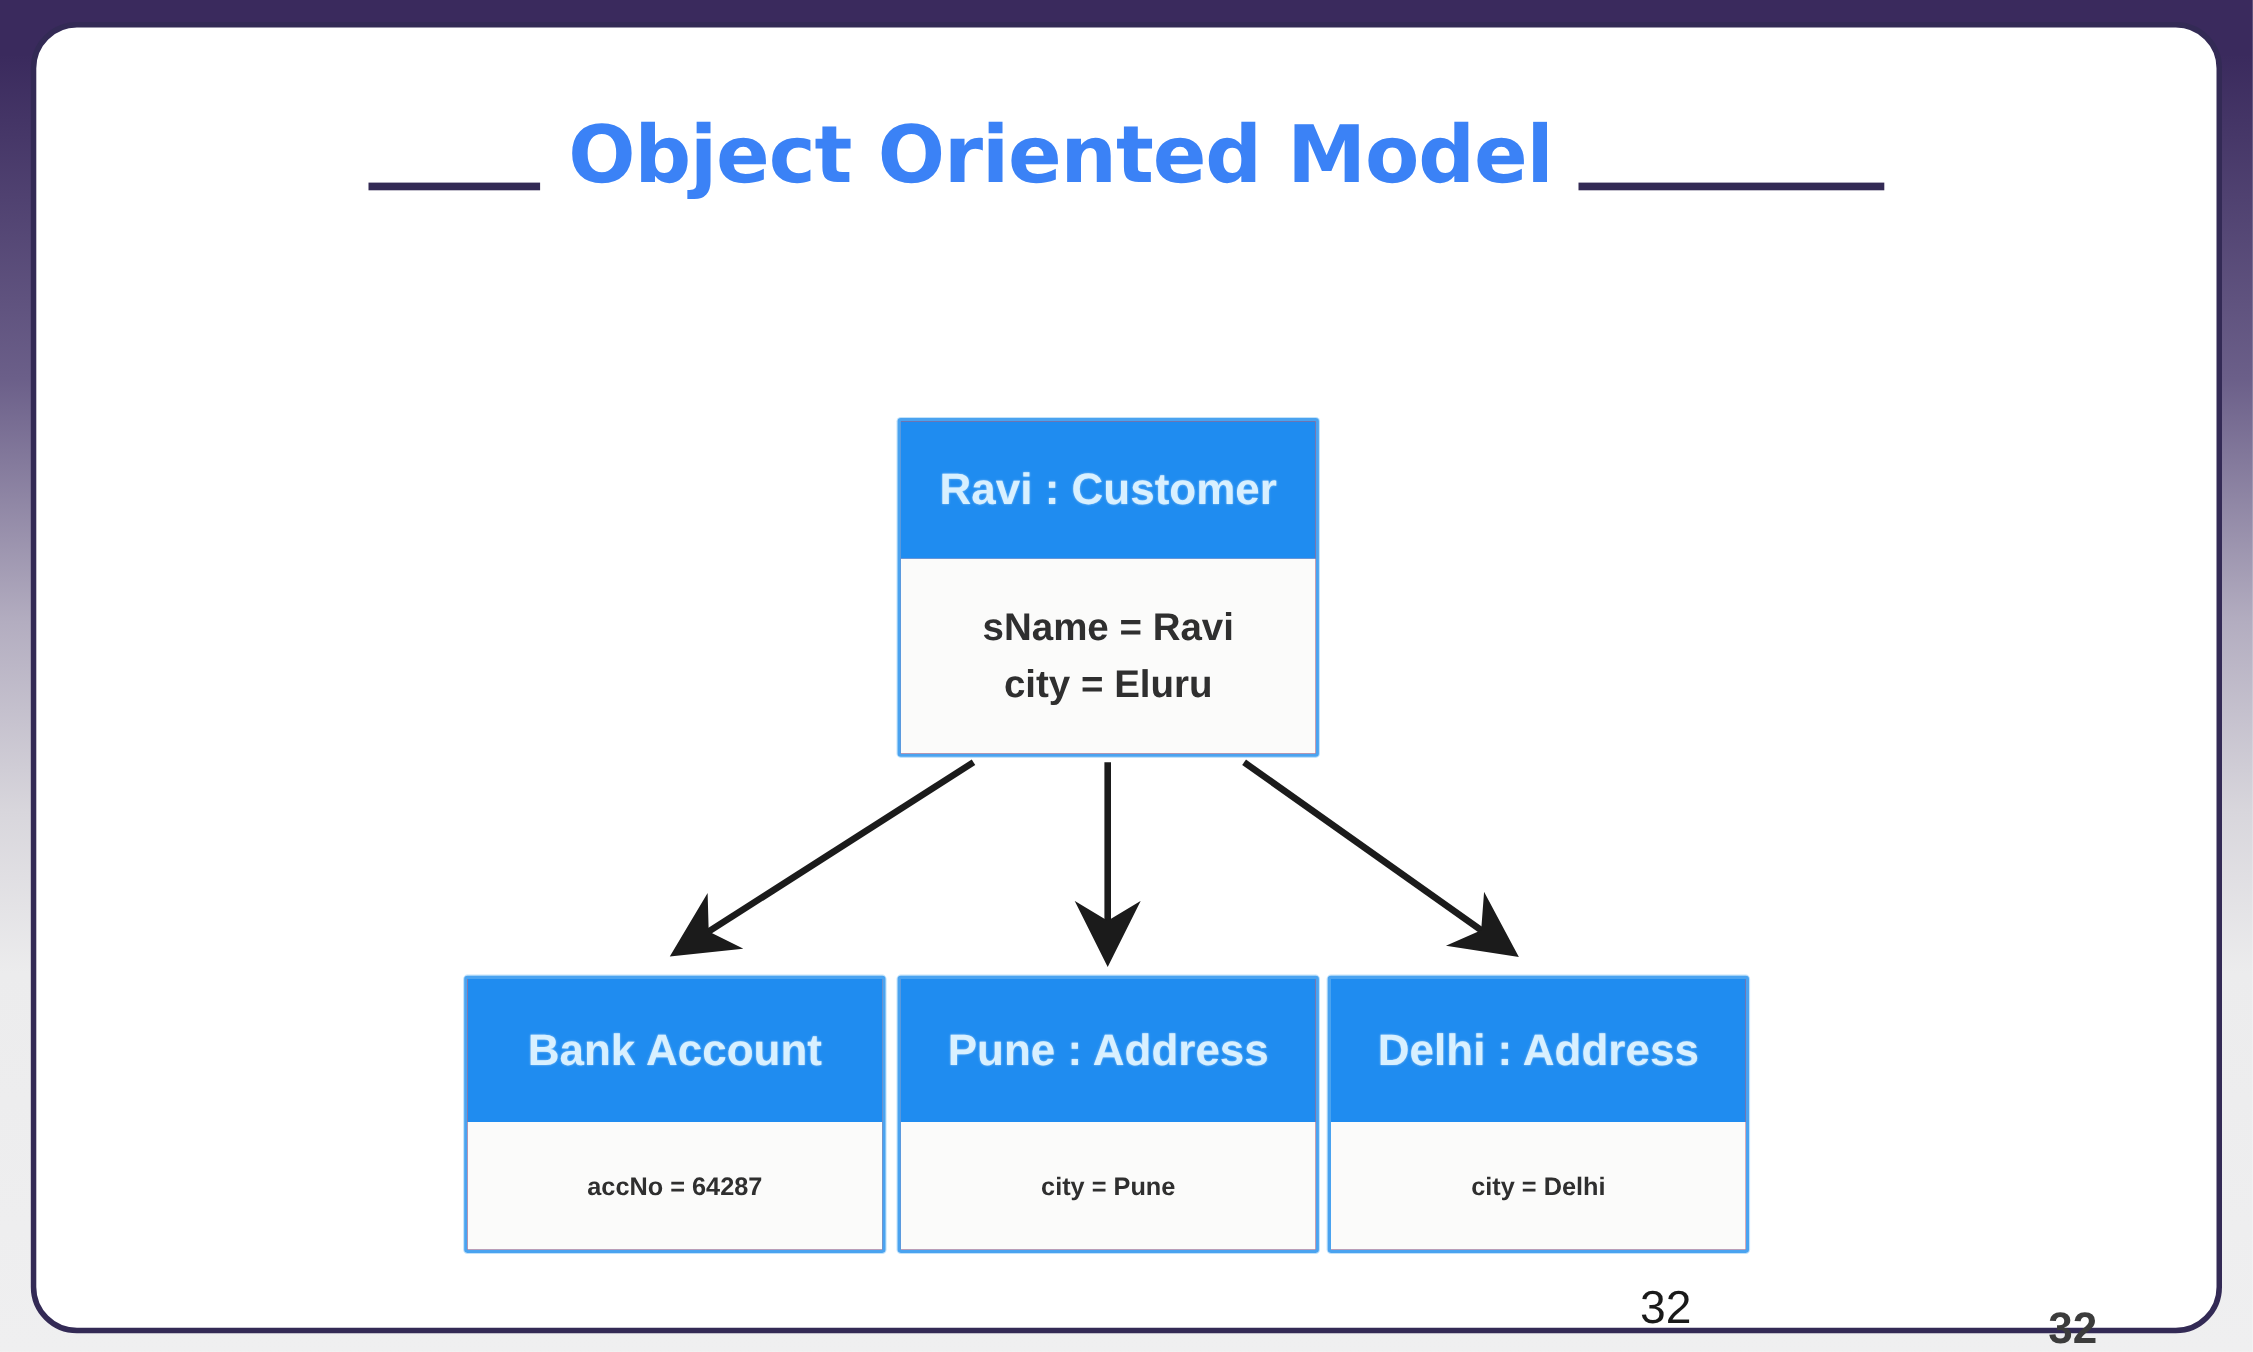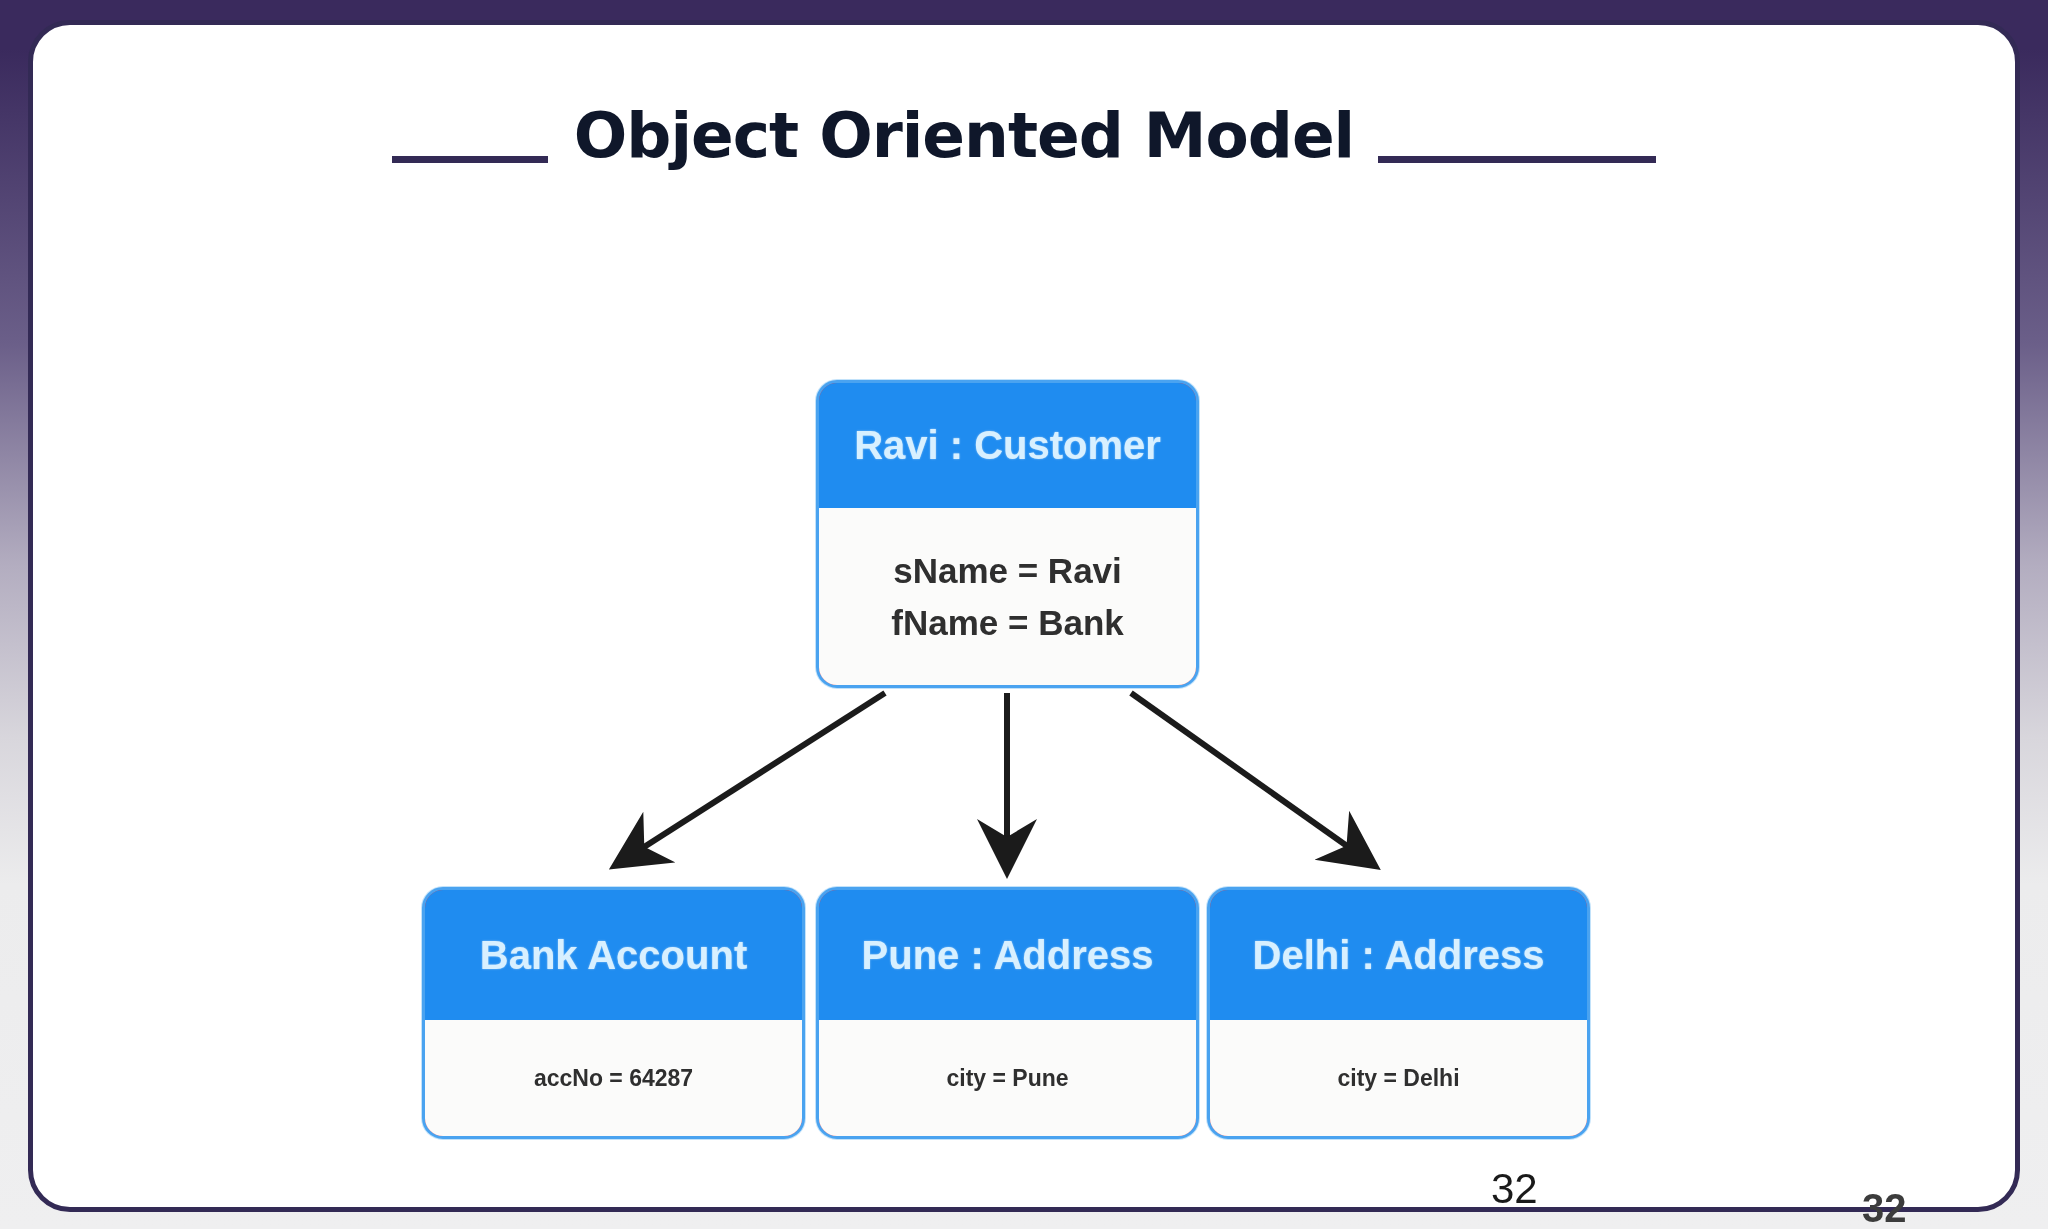--- a/index.html
+++ b/index.html
@@ -41,39 +41,39 @@
     justify-content:center;
   }
   #title-rule-left, #title-rule-right {
     height:7px;
     background:#332a55;
     flex:0 0 auto;
   }
   #title-rule-left { width:156px; margin-right:26px; align-self:flex-end; margin-bottom:6px; }
   #title-rule-right { width:278px; margin-left:24px; align-self:flex-end; margin-bottom:6px; }
   #page-title {
-    font-size:63px;
+    font-size:72px;
     font-weight:bold;
     letter-spacing:-1px;
-    color:#0f172a;
+    color:#3b82f6;
     line-height:1.05;
     white-space:nowrap;
     font-family:"DejaVu Sans", sans-serif;
   }
 
   
   #diagram {
     position:absolute;
     left:0; top:0;
     width:100%; height:100%;
   }
   .obj-box {
     position:absolute;
     border:3px solid #4aa3f0;
-    border-radius:21px;
+    border-radius:3px;
     background:#ef4444;
     overflow:hidden;
     box-shadow:0 0 0 1px rgba(120,190,245,.45);
   }
   .obj-head {
     background:#1f8cf0;
     color:#d8f0ff;
     font-weight:bold;
     text-align:center;
     display:flex;
@@ -161,21 +161,21 @@
 
       <line x1="974" y1="668" x2="974" y2="842" stroke="#1b1b1b" stroke-width="6" marker-end="url(#ah)"></line>
 
       <line x1="1098" y1="668" x2="1338" y2="838" stroke="#1b1b1b" stroke-width="6" marker-end="url(#ah)"></line>
     </svg>
 
     <div class="obj-box" id="box-customer">
       <div class="obj-head">Ravi : Customer</div>
       <div class="obj-body">
         <div class="attr-line">sName = Ravi</div>
-        <div class="attr-line">fName = Bank</div>
+        <div class="attr-line">city = Eluru</div>
       </div>
     </div>
 
     <div class="obj-box box-bottom" id="box-bank">
       <div class="obj-head">Bank Account</div>
       <div class="obj-body">
         <div class="attr-line">accNo = 64287</div>
       </div>
     </div>
 

